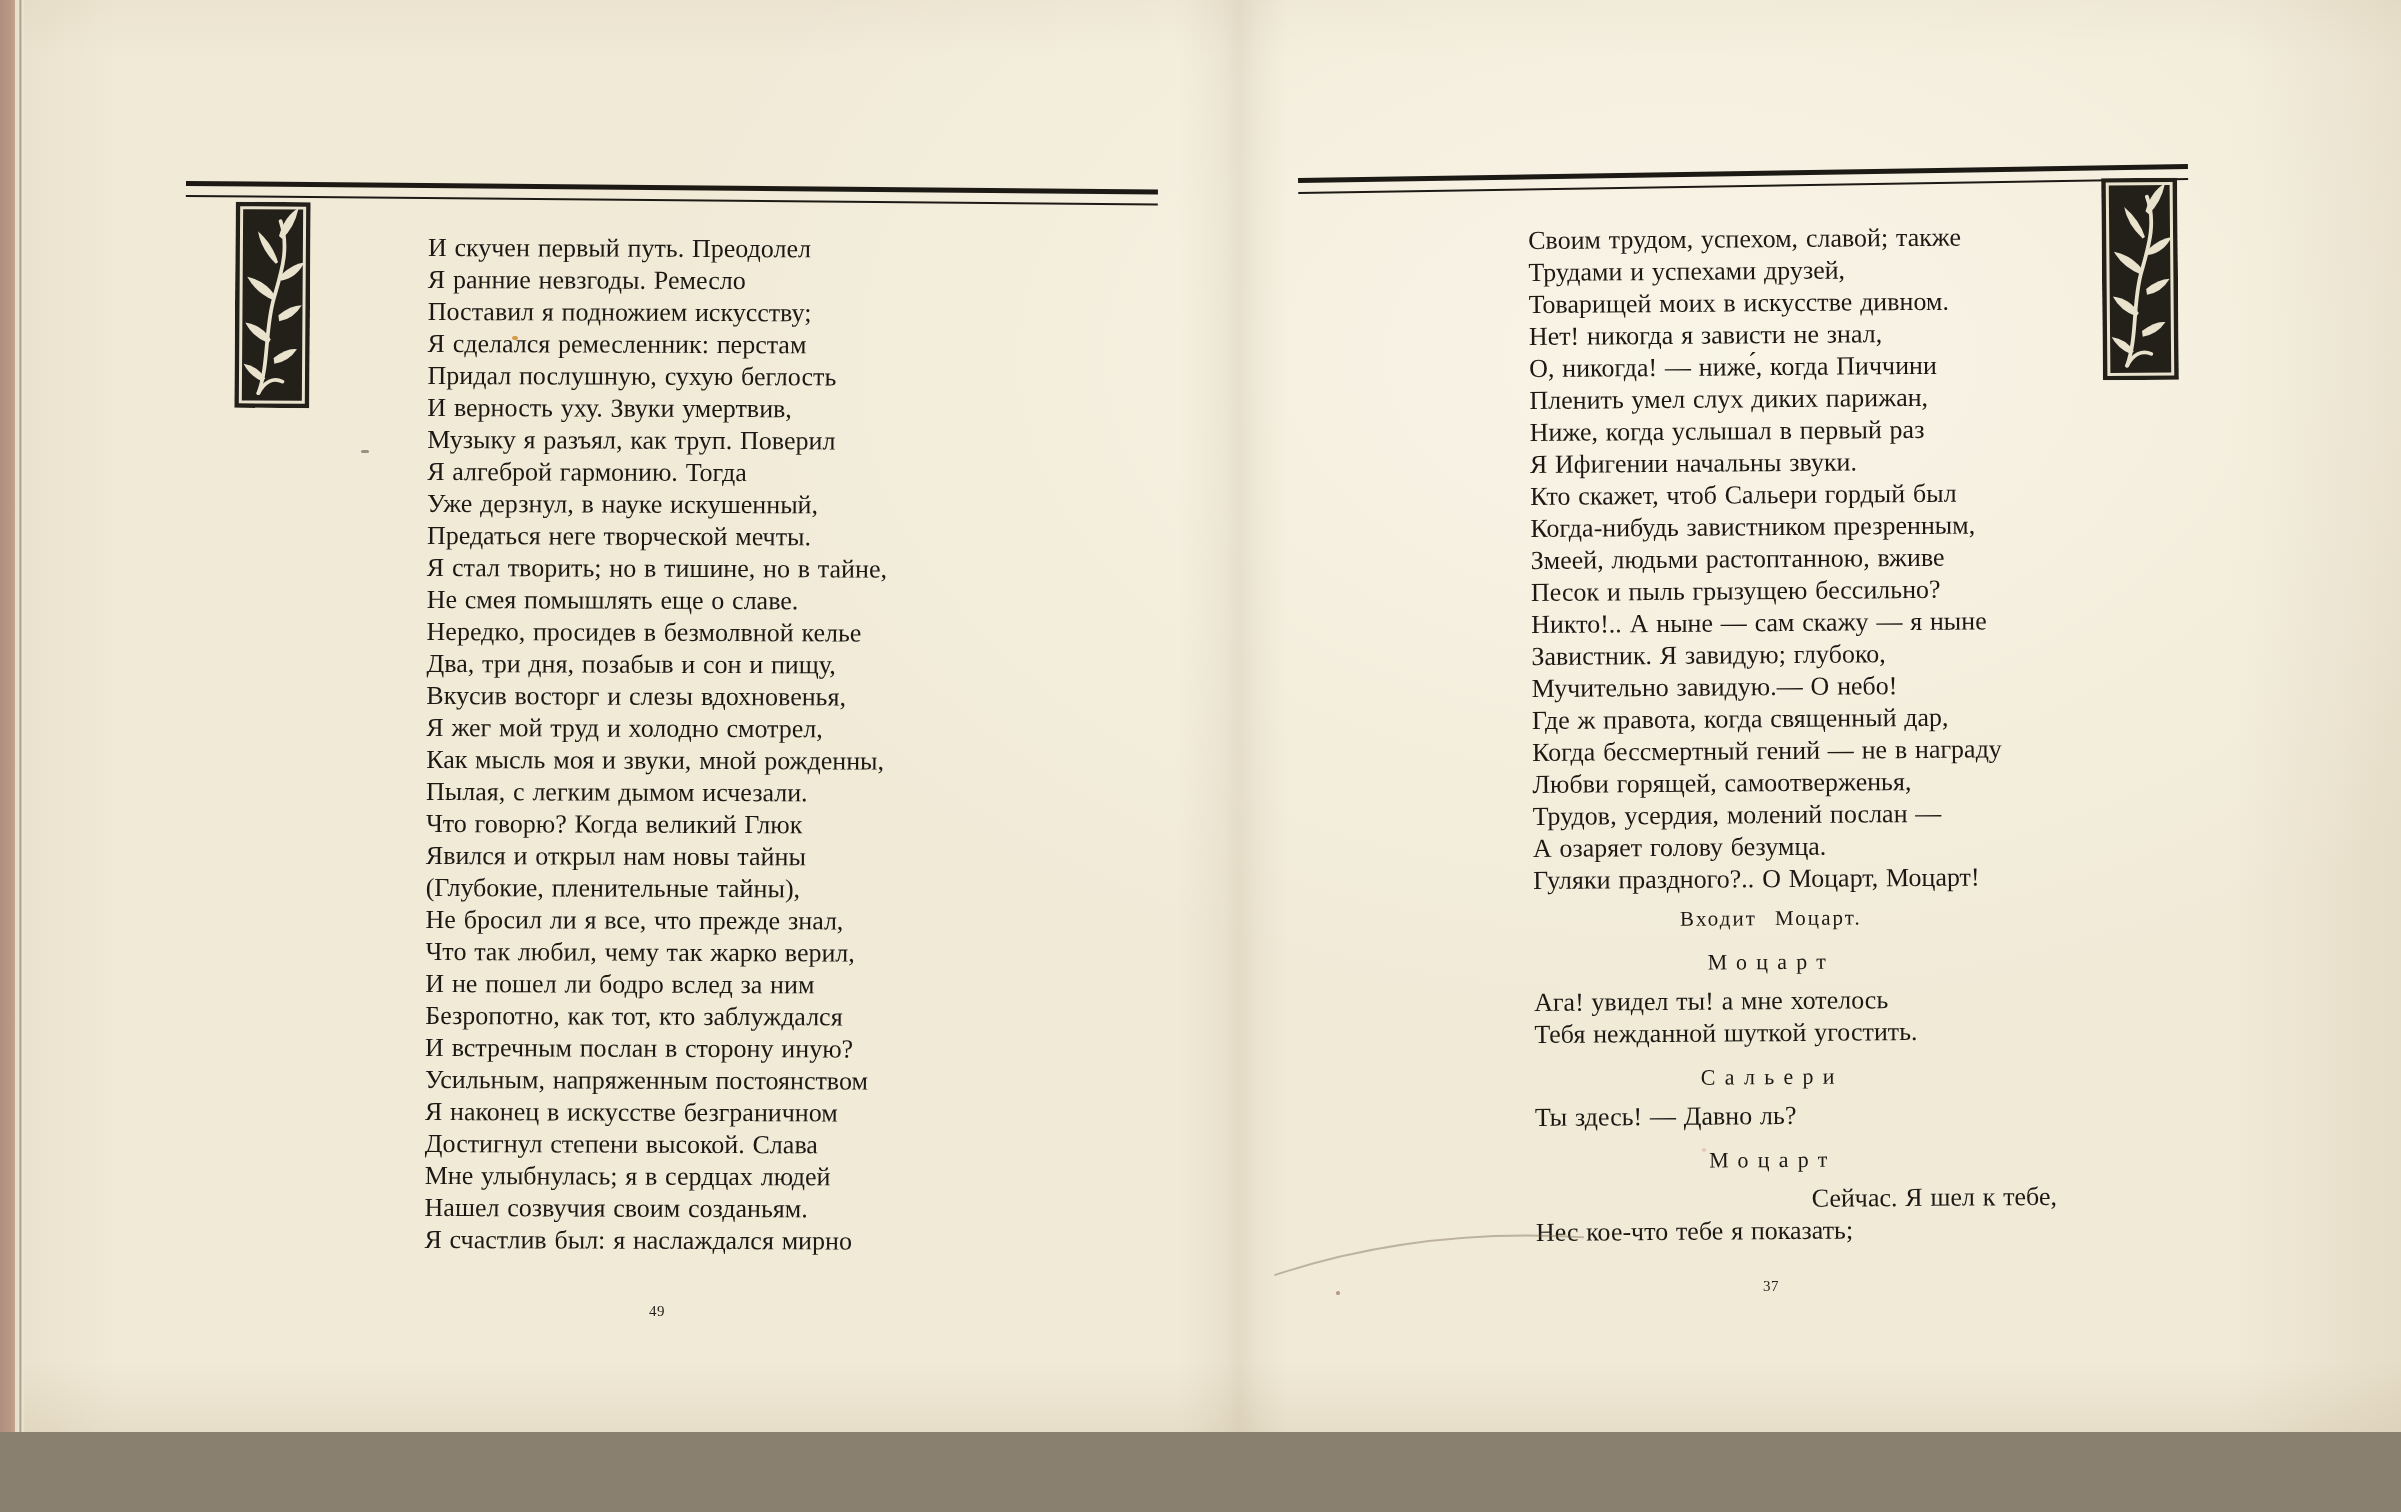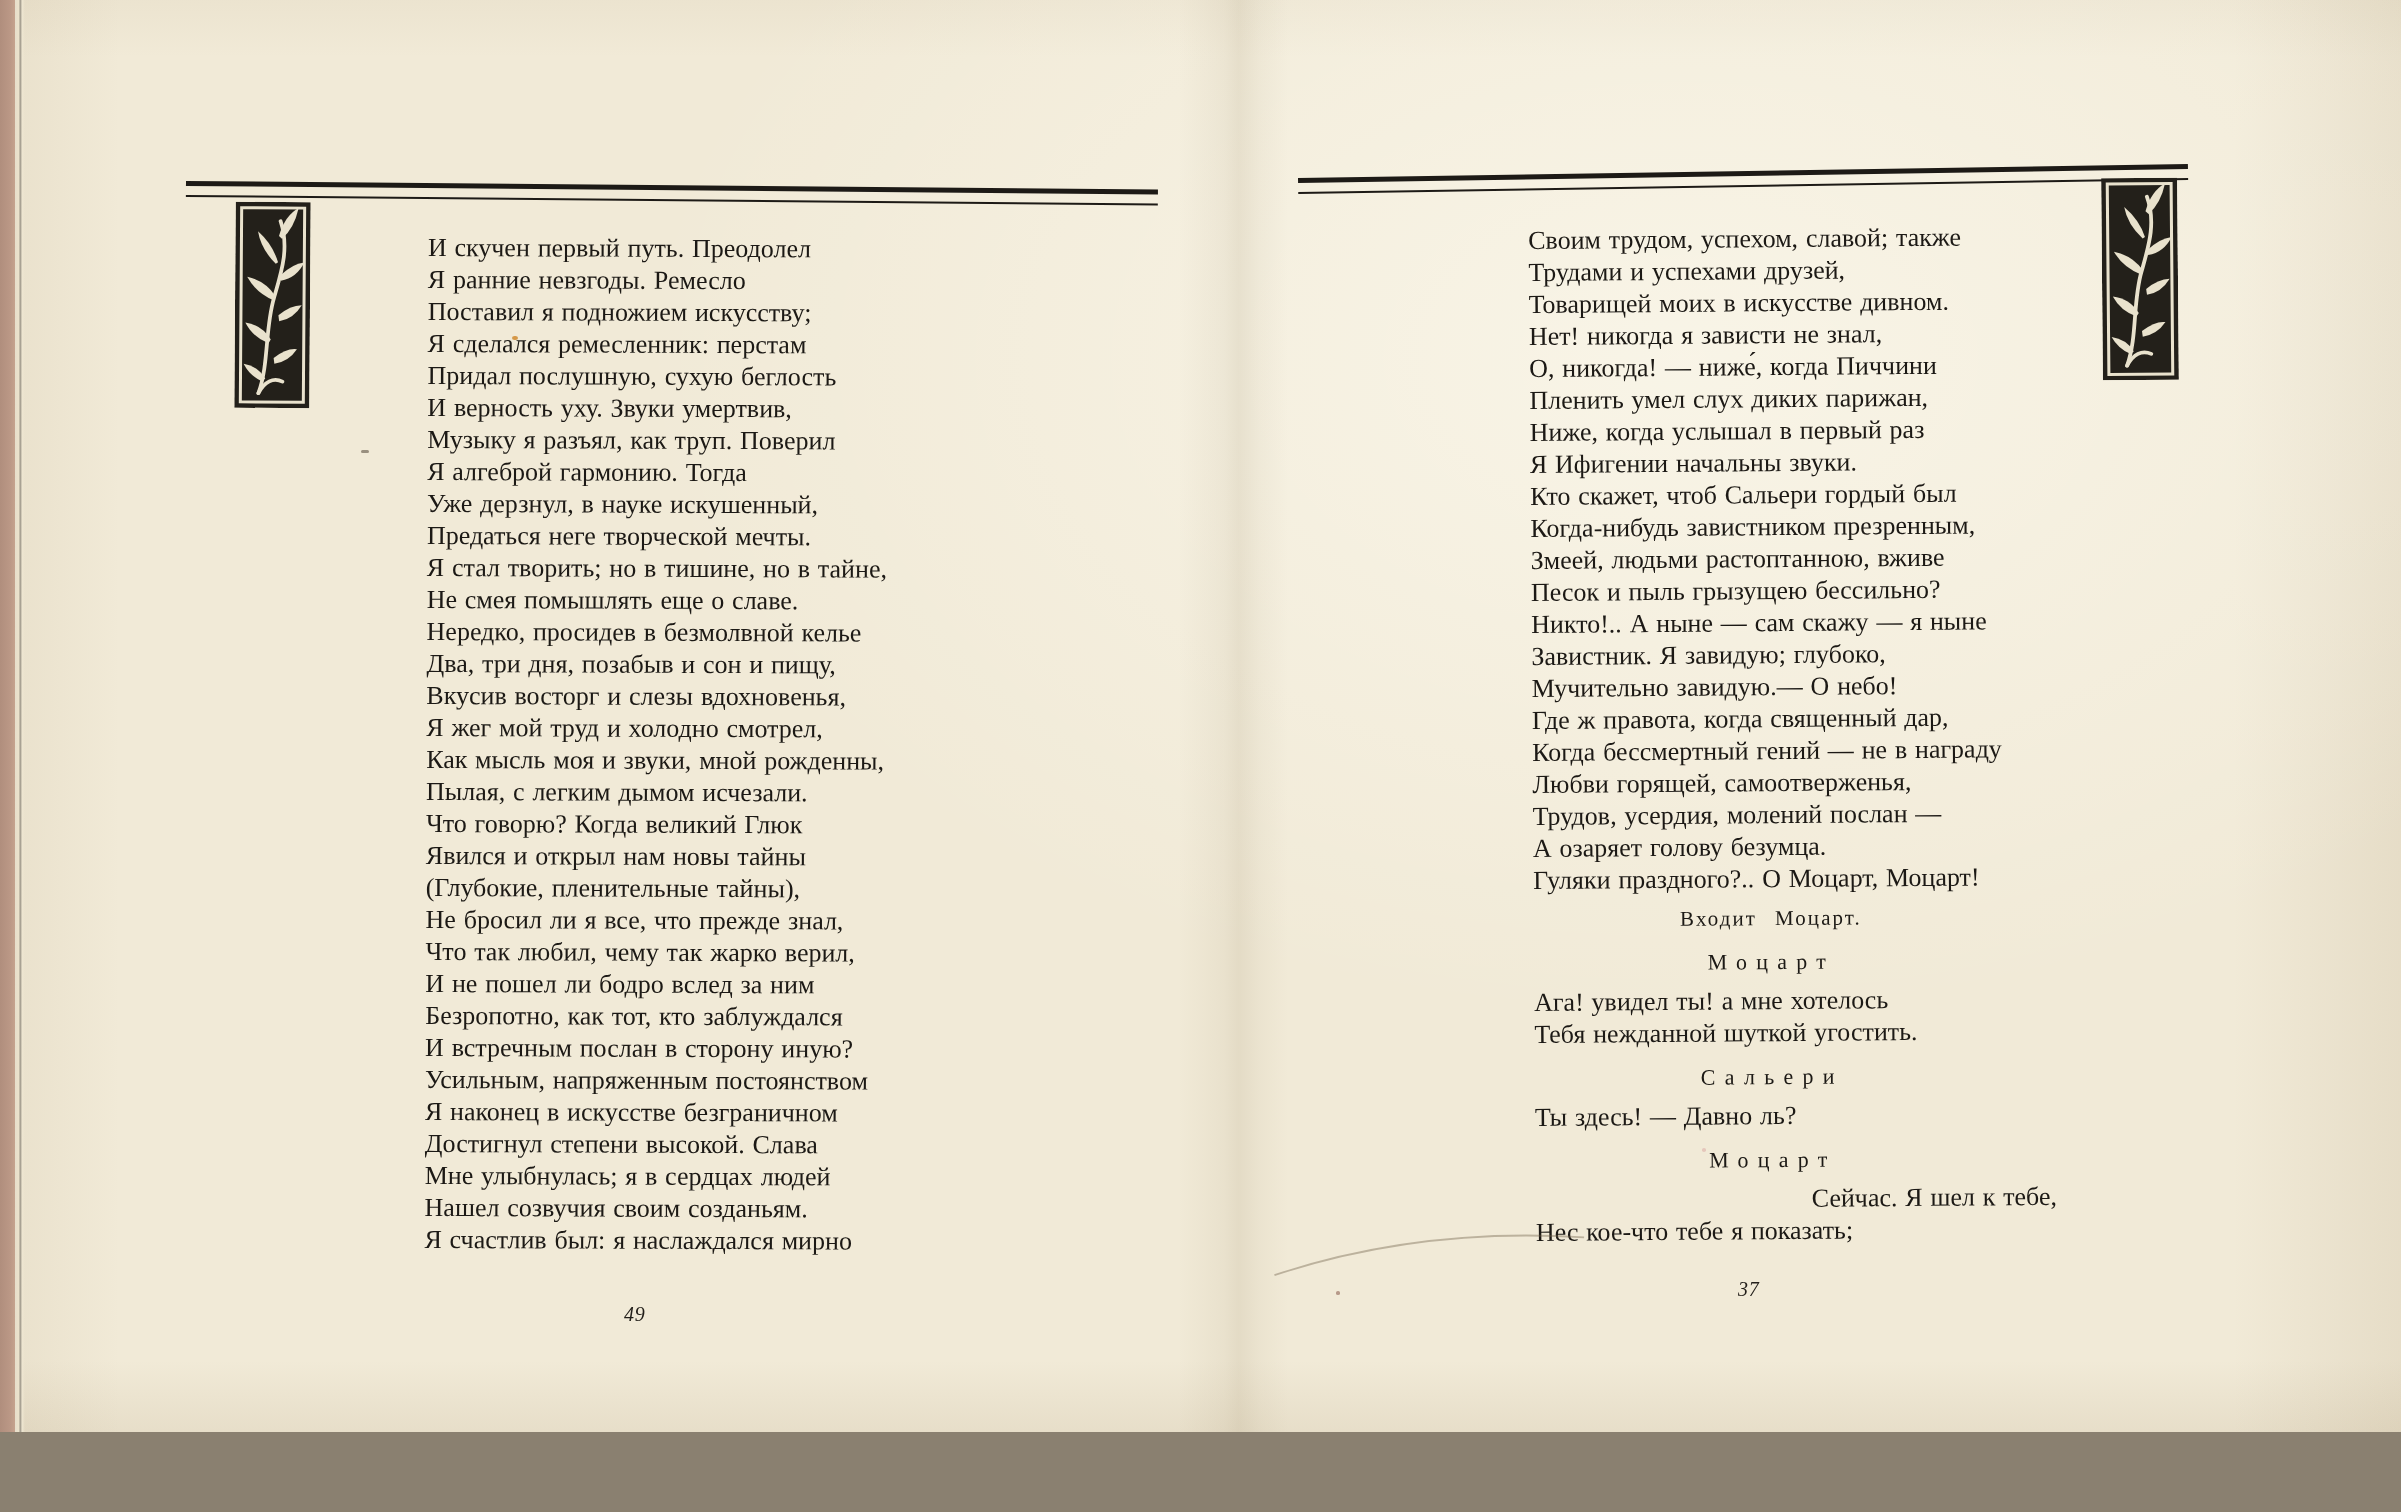--- a/index.html
+++ b/index.html
@@ -47,22 +47,22 @@
   .page-text{position:absolute;font-size:26px;line-height:32px;
     word-spacing:0.05em;white-space:nowrap;transform-origin:left top;}
   .left-poem{left:428px;top:232px;width:526px;transform:rotate(0.2deg);}
   .right-flow{left:1528px;top:225px;width:475px;transform:rotate(-0.45deg);}
   .t-verse{}
   .t-verse-indent{text-indent:276px;}
   .t-stage{text-align:center;font-size:21px;letter-spacing:0.10em;
     word-spacing:0.5em;margin-top:7.3px;}
   .t-speaker{text-align:center;font-size:22px;letter-spacing:0.42em;
     margin-top:11.7px;margin-bottom:7.3px;}
-  .page-number{position:absolute;width:66px;
-    font-style:italic;font-size:20px;letter-spacing:0.04em;color:#221e19;}
+  .page-number{position:absolute;width:66px;text-align:center;
+    font-size:15px;letter-spacing:0.04em;color:#221e19;}
   .page-number-left{left:624px;top:1303px;}
   .page-number-right{left:1738px;top:1278px;}
   
   .spot{position:absolute;border-radius:50%;}
   .spot-1{left:512px;top:336px;width:5.8px;height:4.4px;background:#d08a2e;opacity:.85;}
   .spot-2{left:361px;top:450px;width:8px;height:2.9px;background:#5f5344;opacity:.6;border-radius:1.5px;}
   .spot-3{left:1336px;top:1291px;width:3.7px;height:3.7px;background:#7d4a3c;opacity:.5;}
   .spot-4{left:1702px;top:1148px;width:4.4px;height:3.7px;background:#d9a3a0;opacity:.5;}
   .stray{position:absolute;left:1273px;top:1230px;width:314px;height:51px;opacity:.4;}
 </style>

